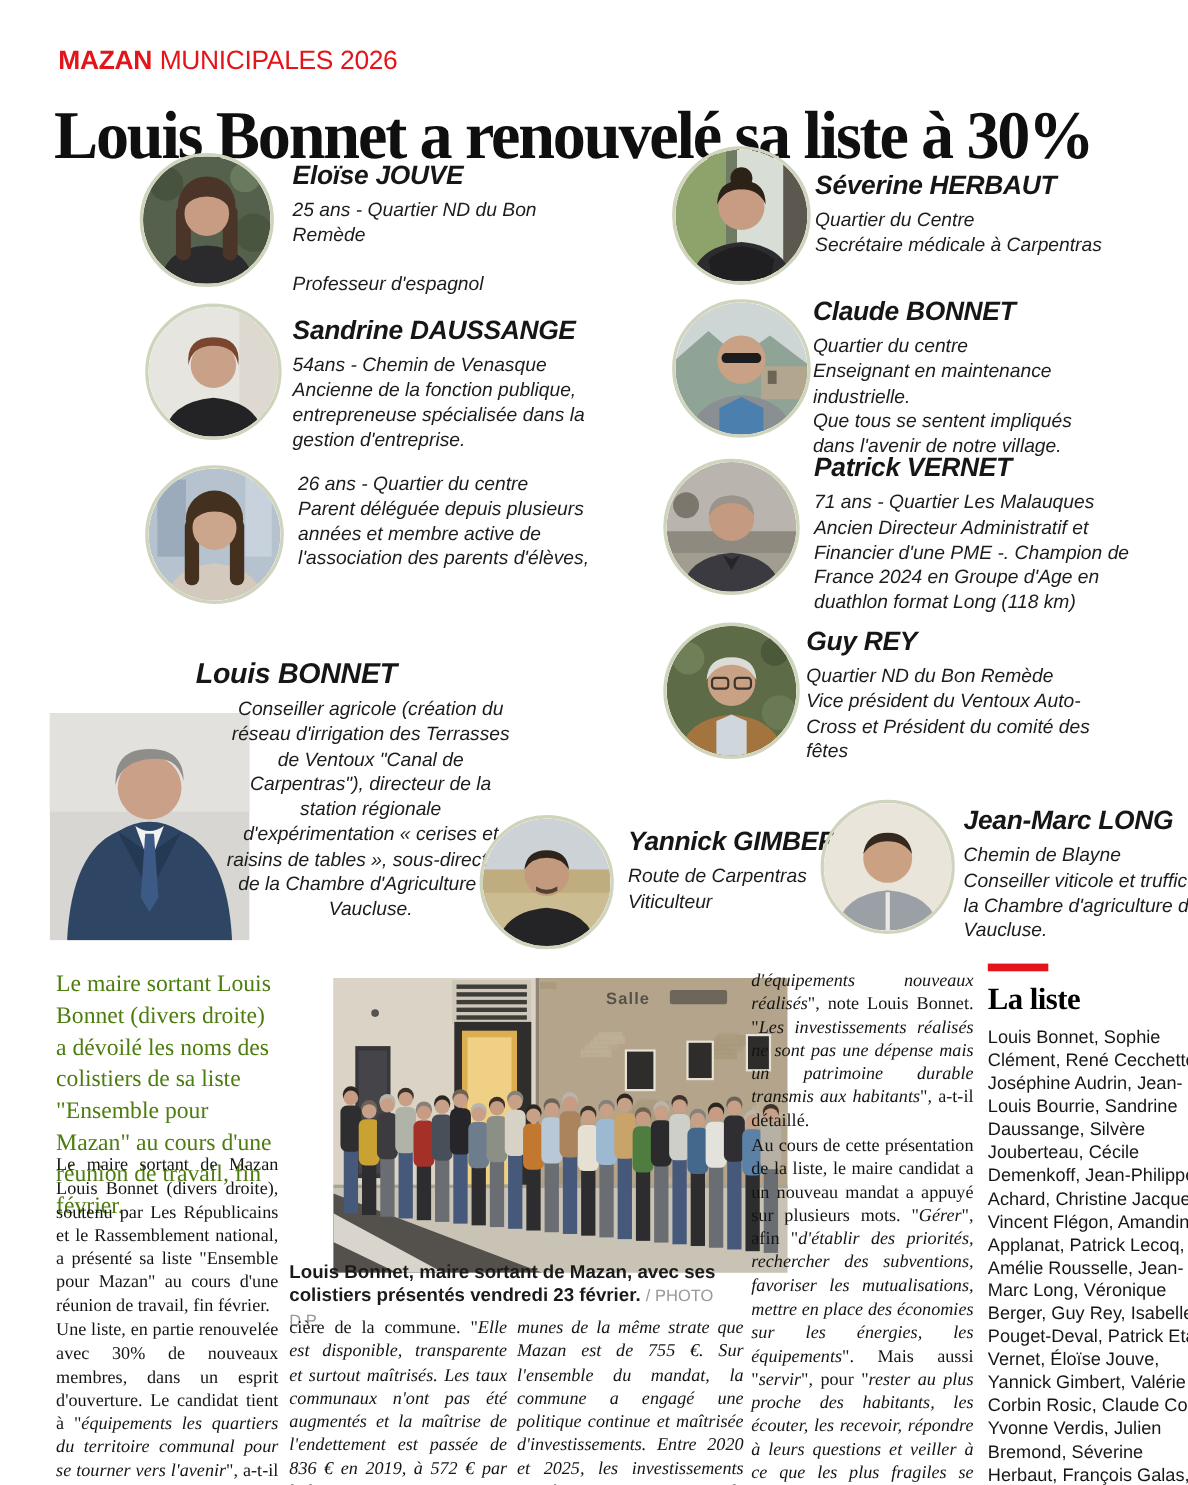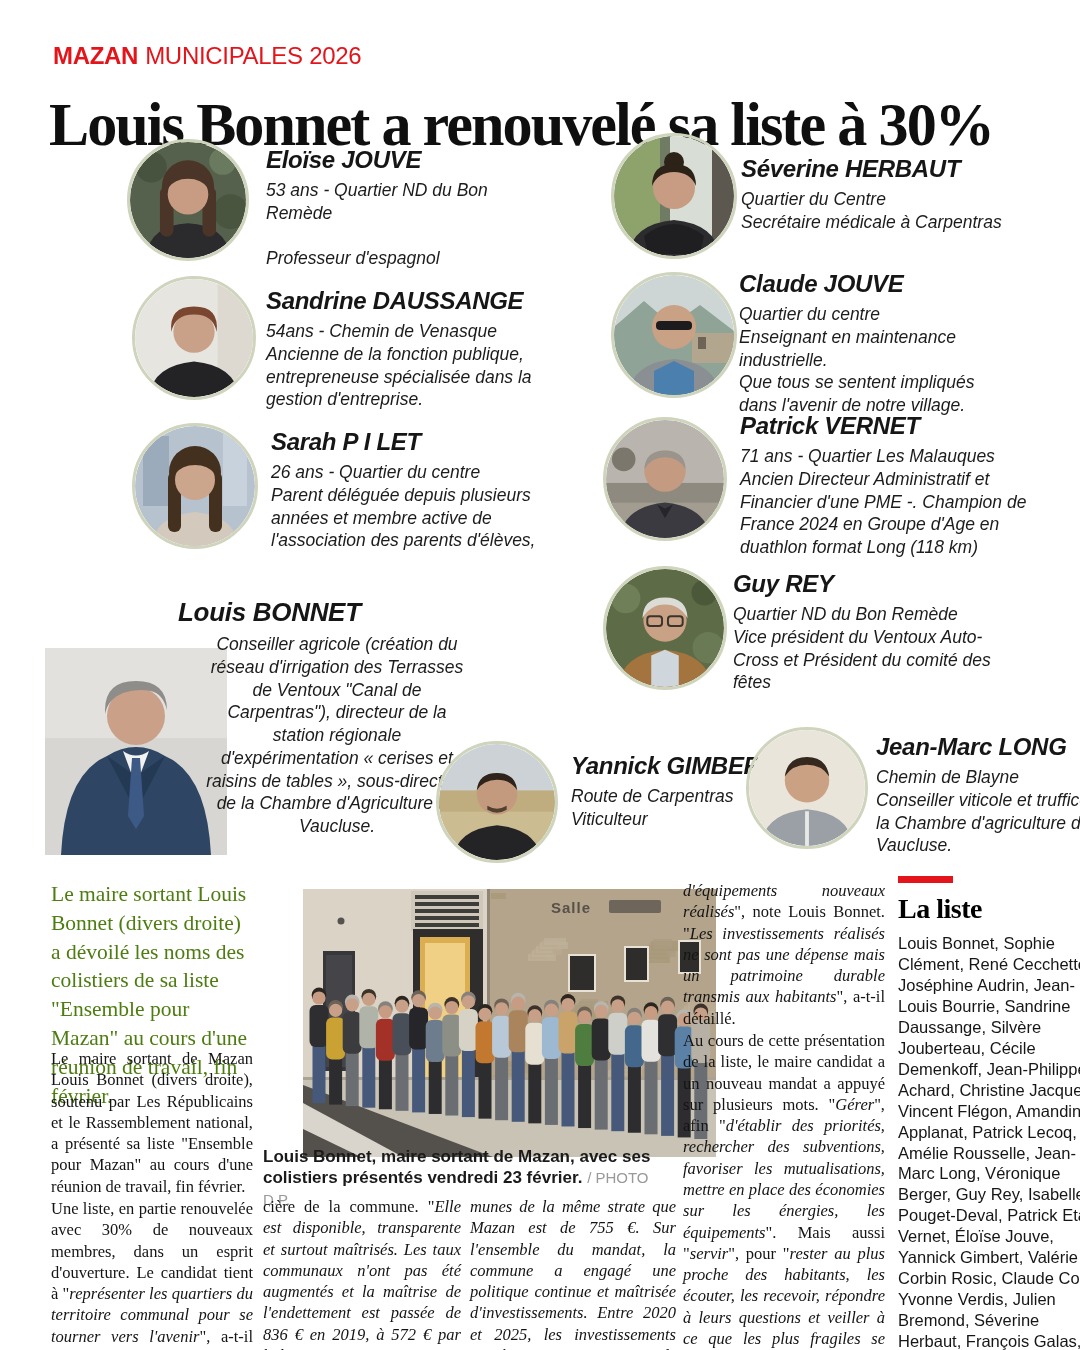--- a/index.html
+++ b/index.html
@@ -69,21 +69,21 @@
       <circle cx="60" cy="46" r="27" fill="#4a3528"></circle>
           <rect x="31" y="46" width="14" height="52" rx="7" fill="#4a3528"></rect>
           <rect x="75" y="46" width="14" height="52" rx="7" fill="#4a3528"></rect>
       <circle cx="60" cy="54" r="21" fill="#c79c83"></circle>
       <path d="M39,48 Q42,30 60,30 Q78,30 81,48 Q74,38 60,38 Q46,38 39,48 Z" fill="#4a3528"></path>
     </g>
       </svg>
   </figure>
   <div class="pinfo" style="left:233px;top:146px;width:255px">
     <h3>Eloïse JOUVE</h3>
-    <p class="meta">53 ans - Quartier ND du Bon Remède
+    <p class="meta">25 ans - Quartier ND du Bon Remède
 
 Professeur d'espagnol</p>
   </div>
 
   <figure class="pcircle" style="left:578px;top:133px;width:126px;height:126px">
     <svg viewBox="0 0 120 120">
         <defs>
           <clipPath id="cp2">
             <circle cx="60" cy="60" r="60"></circle>
           </clipPath>
@@ -142,21 +142,21 @@
           <rect x="78" y="58" width="42" height="30" fill="#b3a68f"></rect>
           <rect x="84" y="62" width="8" height="12" fill="#6d6456"></rect>
       <path d="M14,120 Q18,88 60,84 Q102,88 106,120 Z" fill="#8a8f94"></path>
       <path d="M40,96 L60,86 L80,96 L80,120 L40,120 Z" fill="#4a7fae"></path>
       <circle cx="60" cy="52" r="22" fill="#c9a184"></circle>
       <rect x="42" y="46" width="36" height="9" rx="4" fill="#1c1c1e"></rect>
     </g>
       </svg>
   </figure>
   <div class="pinfo" style="left:706px;top:270px;width:272px">
-    <h3>Claude JOUVE</h3>
+    <h3>Claude BONNET</h3>
     <p class="meta">Quartier du centre
 Enseignant en maintenance industrielle.
 Que tous se sentent impliqués dans l'avenir de notre village.</p>
   </div>
 
   <figure class="pcircle" style="left:99px;top:423px;width:126px;height:126px">
     <svg viewBox="0 0 120 120">
         <defs>
           <clipPath id="cp5">
             <circle cx="60" cy="60" r="60"></circle>
@@ -169,21 +169,20 @@
       <path d="M16,120 Q20,90 60,86 Q100,90 104,120 Z" fill="#d4c9bd"></path>
       <circle cx="60" cy="46" r="26" fill="#43301f"></circle>
           <rect x="33" y="46" width="13" height="60" rx="6" fill="#43301f"></rect>
           <rect x="74" y="46" width="13" height="60" rx="6" fill="#43301f"></rect>
       <circle cx="60" cy="54" r="20" fill="#cba58c"></circle>
       <path d="M40,48 Q43,31 60,31 Q77,31 80,48 Q73,39 60,39 Q47,39 40,48 Z" fill="#43301f"></path>
     </g>
       </svg>
   </figure>
   <div class="pinfo" style="left:238px;top:428px;width:280px">
-    <h3>Sarah P I LET</h3>
     <p class="meta">26 ans - Quartier du centre
 Parent déléguée depuis plusieurs années et membre active de l'association des parents d'élèves,</p>
   </div>
 
   <figure class="pcircle" style="left:570px;top:417px;width:124px;height:124px">
     <svg viewBox="0 0 120 120">
         <defs>
           <clipPath id="cp6">
             <circle cx="60" cy="60" r="60"></circle>
           </clipPath>
@@ -525,21 +524,21 @@
             <circle cx="397.8" cy="125" r="6.6" fill="#c8a087"></circle>
           </g>
         </g>
     </svg>
   </figure>
   <p class="caption"><b>Louis Bonnet, maire sortant de Mazan, avec ses colistiers présentés vendredi 23 février.</b> <span class="credit">/ PHOTO D.P.</span></p>
 
   <p class="lead">Le maire sortant Louis Bonnet (divers droite) a dévoilé les noms des colistiers de sa liste "Ensemble pour Mazan" au cours d'une réunion de travail, fin février.</p>
   <div class="bodycol" id="col1">
       <p>Le maire sortant de Mazan Louis Bonnet (divers droite), soutenu par Les Républicains et le Rassemblement national, a présenté sa liste "Ensemble pour Mazan" au cours d'une réunion de travail, fin février.</p>
-      <p>Une liste, en partie renouvelée avec 30% de nouveaux membres, dans un esprit d'ouverture. Le candidat tient à "<i>représenter les quartiers du territoire communal pour se tourner vers l'avenir</i>", a-t-il souligné.</p>
+      <p>Une liste, en partie renouvelée avec 30% de nouveaux membres, dans un esprit d'ouverture. Le candidat tient à "<i>équipements les quartiers du territoire communal pour se tourner vers l'avenir</i>", a-t-il souligné.</p>
     </div>
   <div class="bodycol" id="col2">
       <p>cière de la commune. "<i>Elle est disponible, transparente et surtout maîtrisés. Les taux communaux n'ont pas été augmentés et la maîtrise de l'endettement est passée de 836 € en 2019, à 572 € par habitant en 2024. La moyenne des com-</i></p>
     </div>
   <div class="bodycol" id="col3">
       <p><i>munes de la même strate que Mazan est de 755 €. Sur l'ensemble du mandat, la commune a engagé une politique continue et maîtrisée d'investissements. Entre 2020 et 2025, les investissements représentent 14 312 000 € de biens</i></p>
     </div>
   <div class="bodycol" id="col4">
   <p><i>d'équipements nouveaux réalisés</i>", note Louis Bonnet. "<i>Les investissements réalisés ne sont pas une dépense mais un patrimoine durable transmis aux habitants</i>", a-t-il détaillé.</p>
       <p>Au cours de cette présentation de la liste, le maire candidat a un nouveau mandat a appuyé sur plusieurs mots. "<i>Gérer</i>", afin "<i>d'établir des priorités, rechercher des subventions, favoriser les mutualisations, mettre en place des économies sur les énergies, les équipements</i>". Mais aussi "<i>servir</i>", pour "<i>rester au plus proche des habitants, les écouter, les recevoir, répondre à leurs questions et veiller à ce que les plus fragiles se sentent entourés, accompagnés et aidés</i>".</p>

